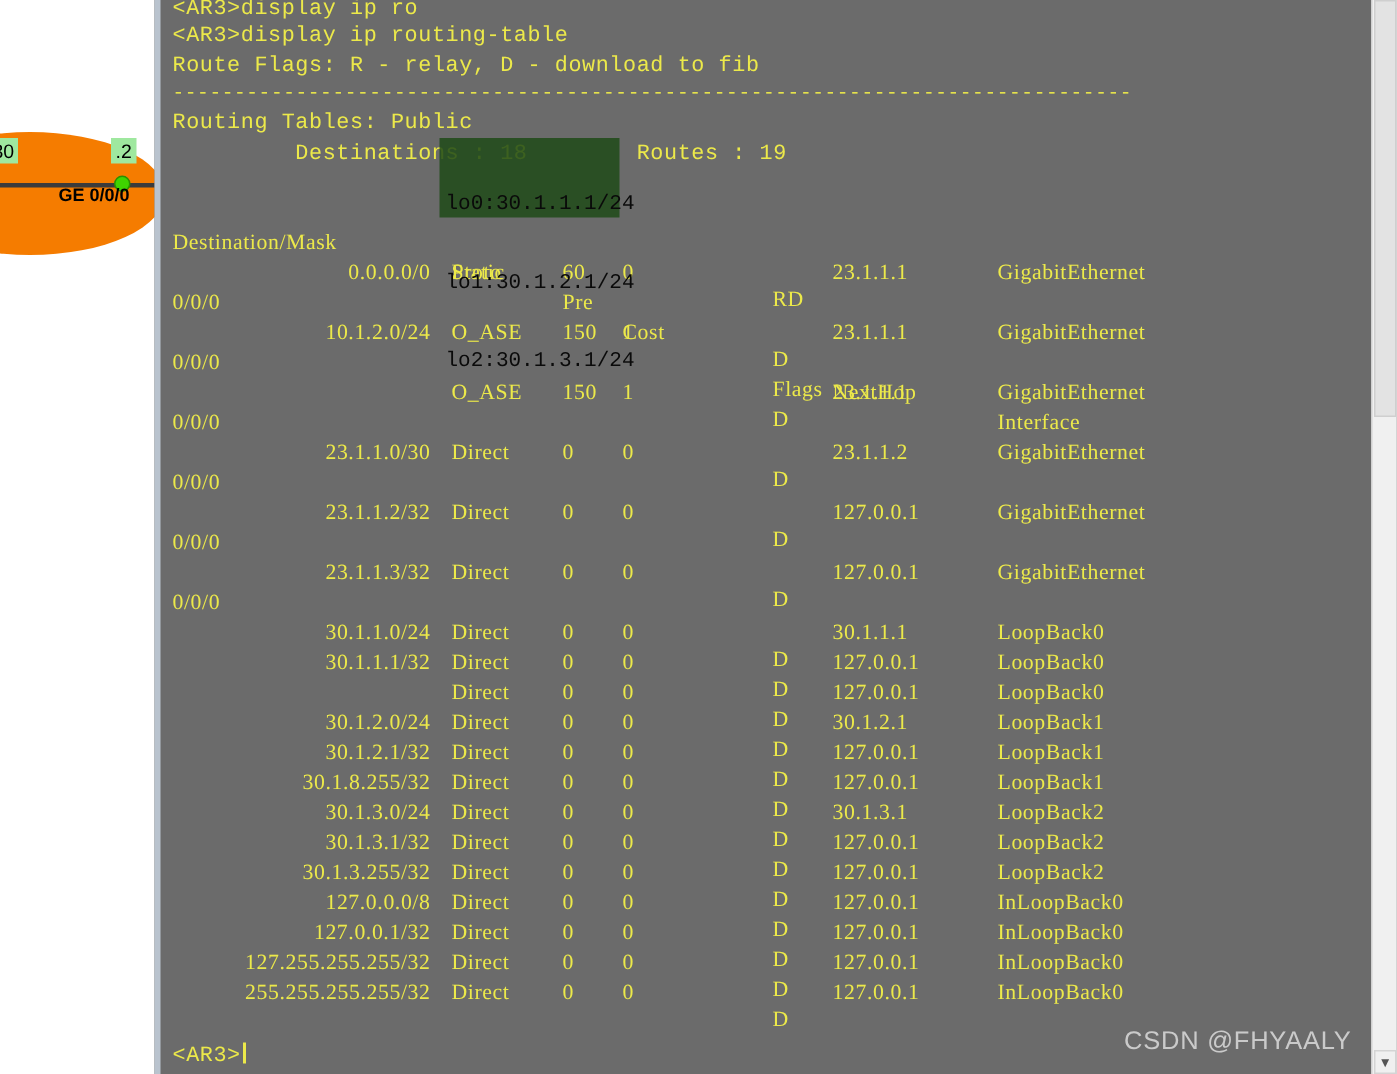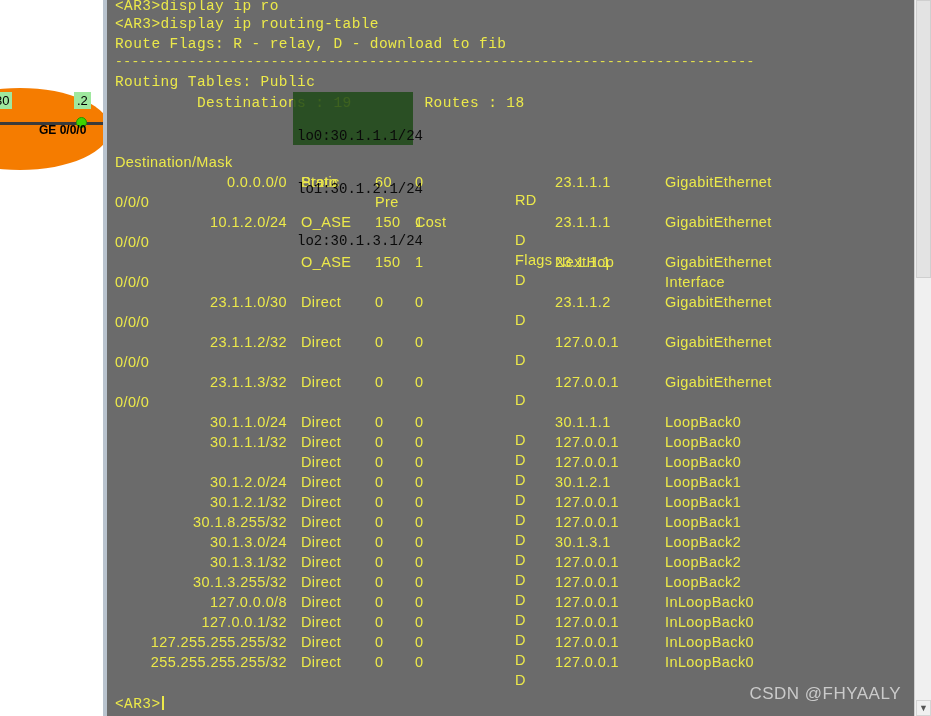--- a/index.html
+++ b/index.html
@@ -138,21 +138,21 @@
     white-space: pre;
     letter-spacing: 0.4px;
   }
 
   
   .rt-row {
     position: absolute;
     left: 8px;
     width: 800px;
     height: 20px;
-    font-family: Liberation Sans, sans-serif;
+    font-family: Liberation Serif, serif;
     font-size: 14.5px;
     line-height: 20px;
     color: #ECE94A;
     white-space: pre;
     letter-spacing: 0.4px;
   }
   .c-dest  { position: absolute; left: 0px;   width: 172px; text-align: right; }
   .c-proto { position: absolute; left: 186px; }
   .c-pre   { position: absolute; left: 260px; }
   .c-cost  { position: absolute; left: 300px; }
@@ -254,21 +254,21 @@
   <div class="router-name">AR3</div>
 
   <div id="terminal">
     <div id="terminal-body">
 
       <div class="line" style="top:-4px;">&lt;AR3&gt;display ip ro</div>
       <div class="line" style="top:14px;">&lt;AR3&gt;display ip routing-table</div>
       <div class="line" style="top:34px;">Route Flags: R - relay, D - download to fib</div>
       <div class="line" style="top:52px; font-size:13px;">------------------------------------------------------------------------------</div>
       <div class="line" style="top:72px;">Routing Tables: Public</div>
-      <div class="line" style="top:93px;">         Destinations : 19        Routes : 18</div>
+      <div class="line" style="top:93px;">         Destinations : 18        Routes : 19</div>
 
       <div class="rt-row hdr" id="table-header" style="top:132px;">
         <span class="c-dest">Destination/Mask</span>
         <span class="c-proto">Proto</span>
         <span class="c-pre">Pre</span>
         <span class="c-cost">Cost</span>
         <span class="c-flags">Flags</span>
         <span class="c-nexthop">NextHop</span>
         <span class="c-iface">Interface</span>
       </div>

